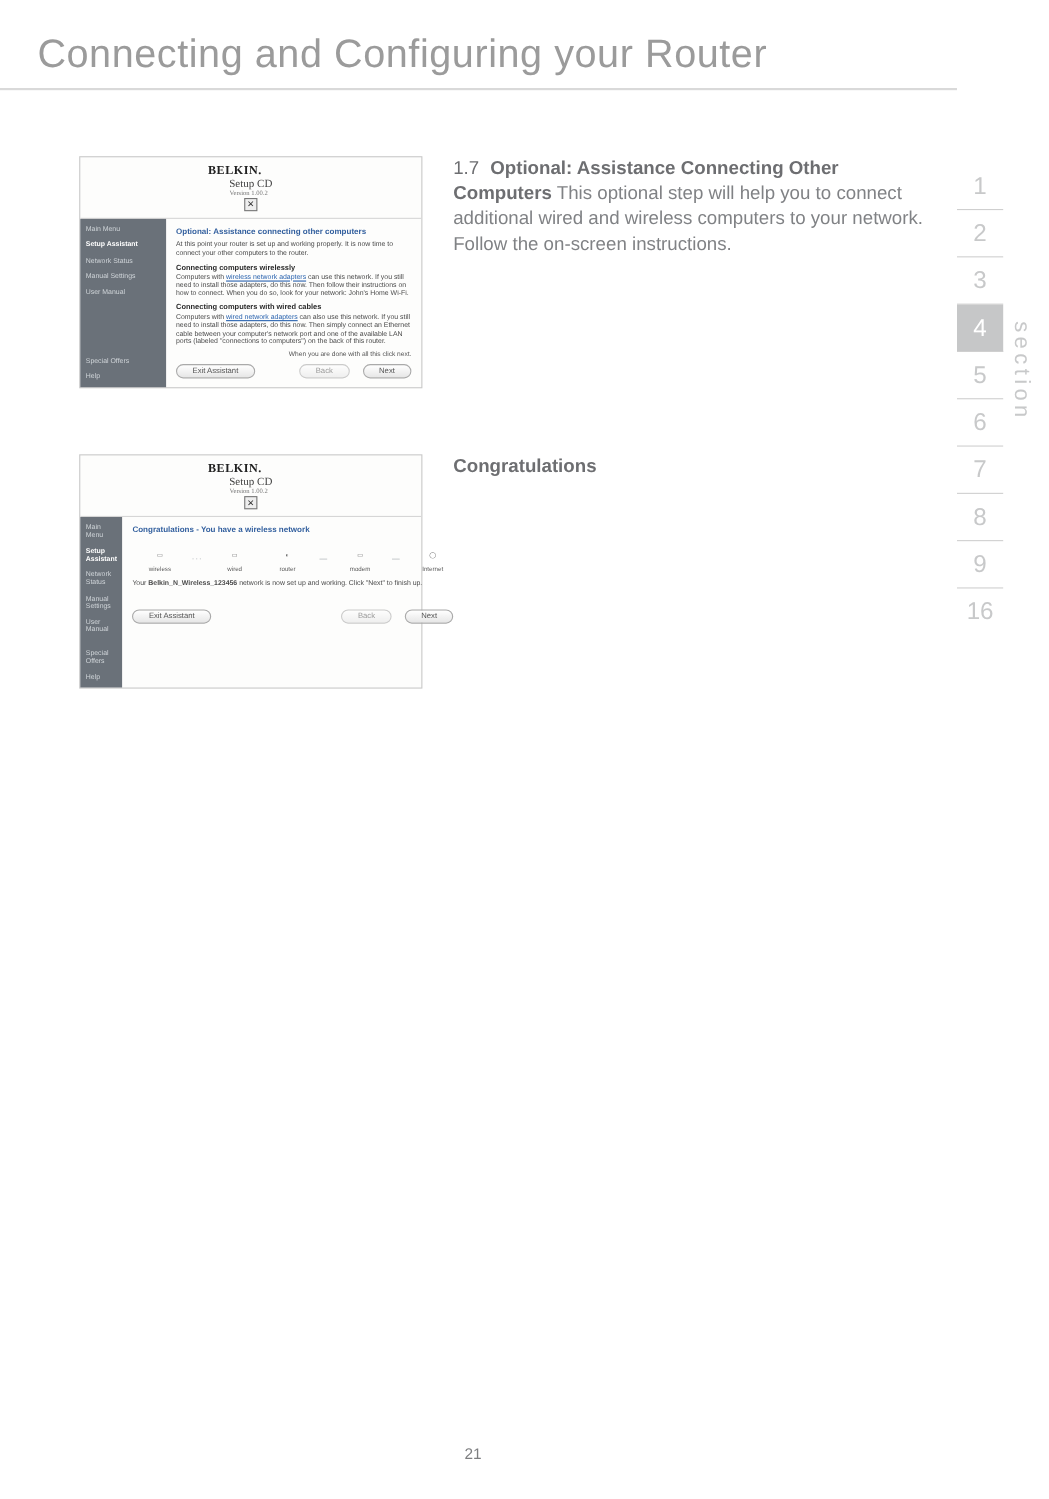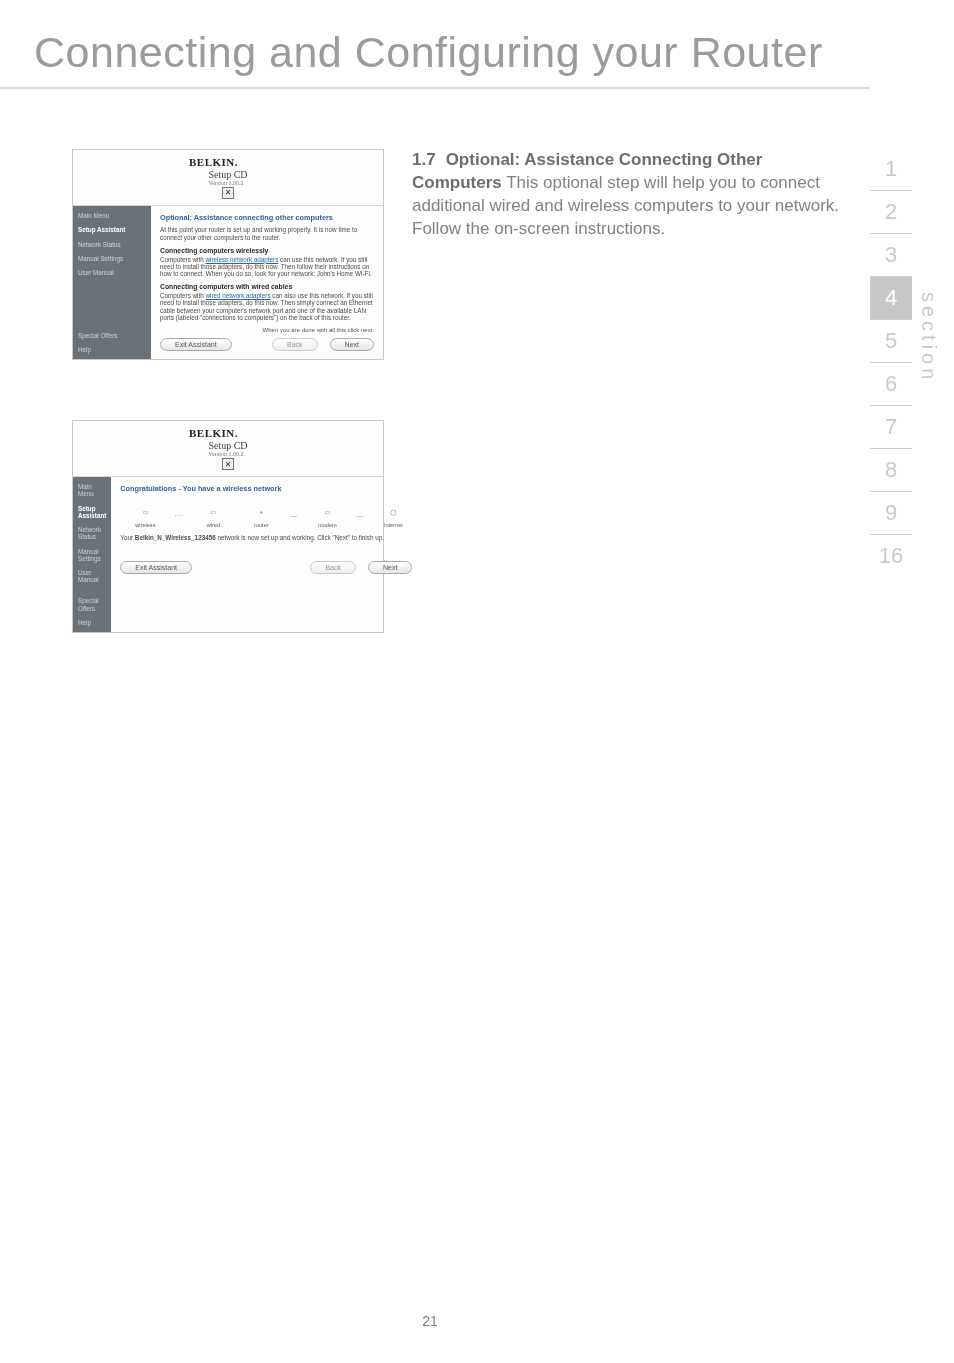--- a/index.html
+++ b/index.html
@@ -6,21 +6,21 @@
   body {
     margin: 0;
     width: 954px;
     height: 1363px;
     font-family: "Helvetica Neue", Arial, sans-serif;
     position: relative;
     background: #fff;
     color: #808285; 
   }
   .page-title {
-    font-size: 43px;
+    font-size: 36px;
     font-weight: 300;
     color: #9b9b9b;
     letter-spacing: 0.5px;
     padding: 28px 0 10px 34px;
     border-bottom: 2px solid #d9d9d9;
     width: 870px;
     margin-bottom: 60px;
   }
 
   
@@ -48,21 +48,21 @@
   }
 
   
   .row {
     display: flex;
     align-items: flex-start;
     padding: 0 60px 60px 72px;
     gap: 28px;
   }
   .text-col { flex: 1; max-width: 430px; font-size: 17px; line-height: 1.35; }
-  .text-col .step-marker { float: left; font-weight: bold; color: #6d6e71; margin-right: 10px; }
+  .text-col .step-marker { float: left; font-weight: normal; color: #6d6e71; margin-right: 10px; }
   .text-col .h-bold { font-weight: bold; color: #6d6e71; }
 
   
   .shot {
     width: 312px;
     border: 1px solid #c9c9c9;
     background: #fdfdfc;
     font-size: 7px;
     color: #555;
     line-height: 1.15;
@@ -242,16 +242,17 @@
           <span class="btn">Exit Assistant</span>
           <span class="spacer"></span>
           <span class="btn disabled">Back</span>
           <span class="btn">Next</span>
         </div>
       </div>
     </div>
   </div>
 
   <div class="text-col">
+    <div class="h-bold">Congratulations</div>
   </div>
 </div>
 
 <div class="page-num">21</div>
 
 </body></html>

